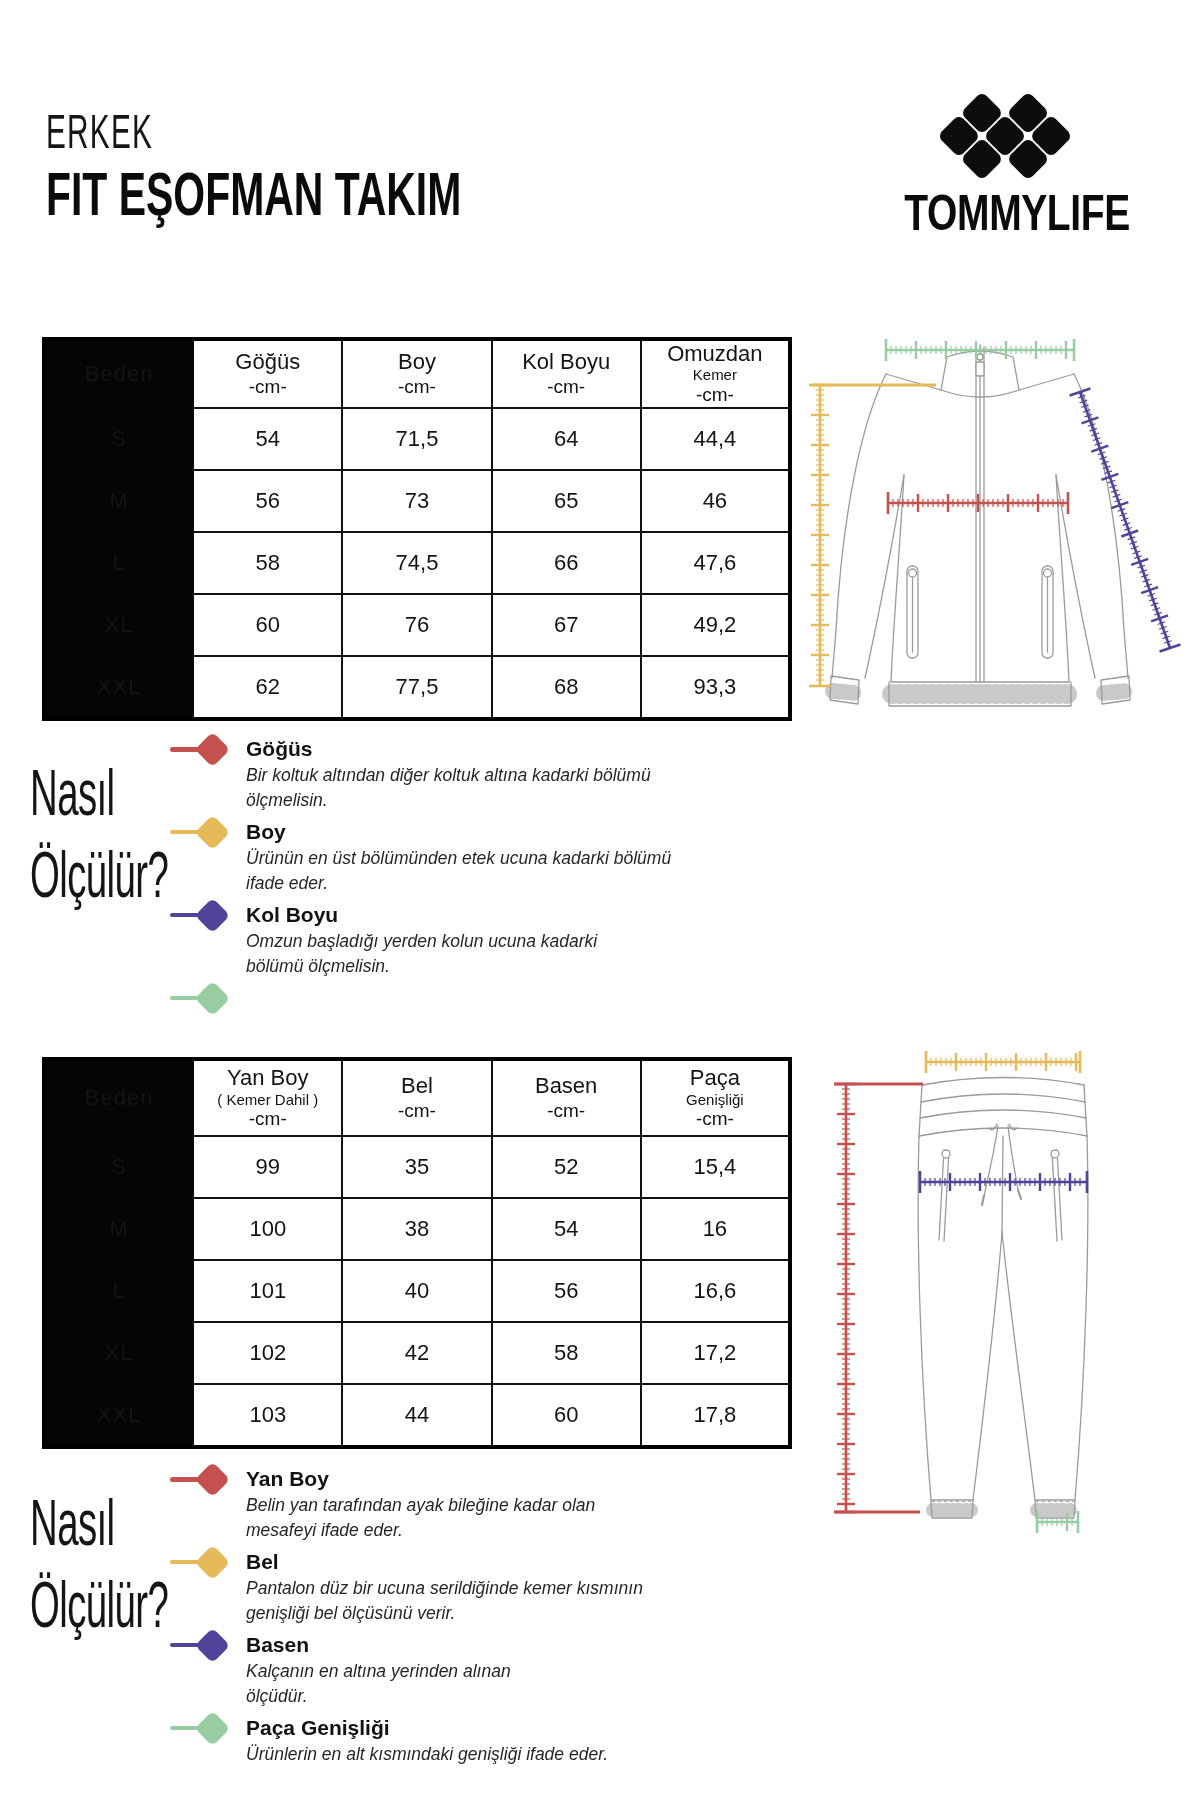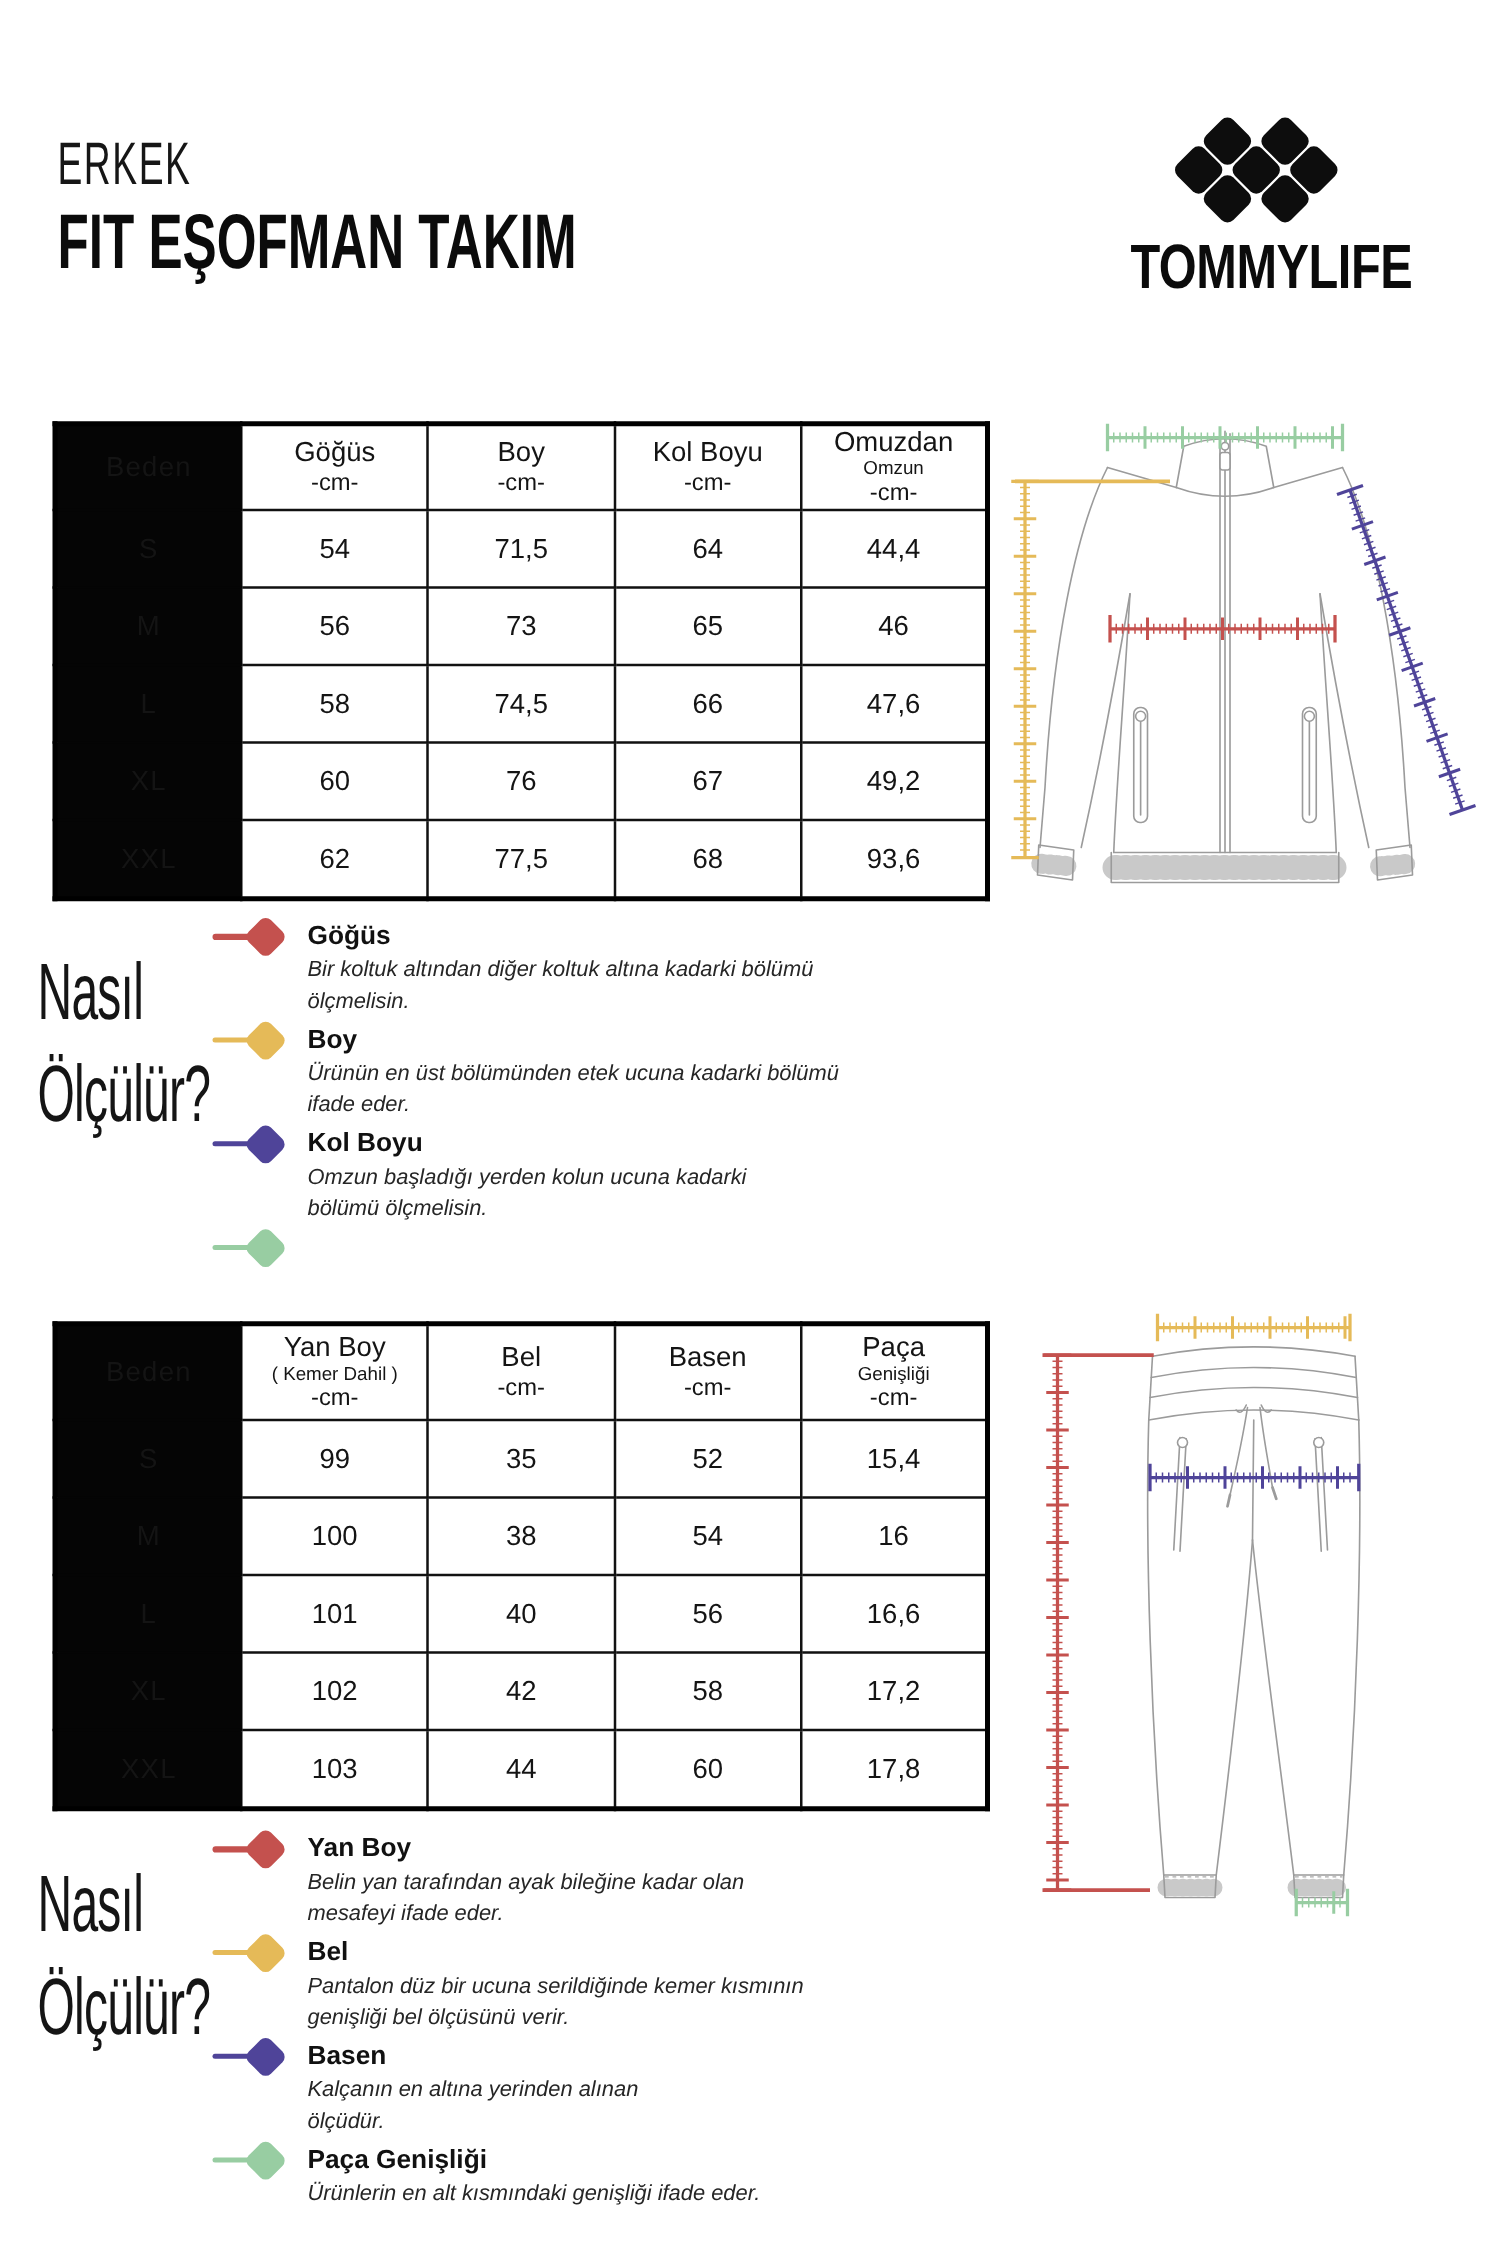--- a/index.html
+++ b/index.html
@@ -94,21 +94,21 @@
         <th>
             <span class="hn">Boy</span>
             <span class="hu">-cm-</span>
           </th>
         <th>
             <span class="hn">Kol Boyu</span>
             <span class="hu">-cm-</span>
           </th>
         <th>
             <span class="hn">Omuzdan</span>
-            <span class="hs">Omzun</span>
+            <span class="hs">Kemer</span>
             <span class="hu">-cm-</span>
           </th>
       </tr>
     </thead>
     <tbody>
       <tr>
         <th class="szc">S</th>
         <td>54</td>
         <td>71,5</td>
         <td>64</td>
@@ -133,21 +133,21 @@
         <td>60</td>
         <td>76</td>
         <td>67</td>
         <td>49,2</td>
       </tr>
       <tr>
         <th class="szc">XXL</th>
         <td>62</td>
         <td>77,5</td>
         <td>68</td>
-        <td>93,6</td>
+        <td>93,3</td>
       </tr>
     </tbody>
   </table>
 
   <svg class="garm g-jacket" width="460" height="400" viewBox="0 0 460 400">
     <g class="outline">
 
       <line class="rib" x1="162" y1="364" x2="338" y2="364" stroke-width="20" stroke-dasharray="1.4 6.5"></line>
       <line class="rib" x1="103" y1="361" x2="126" y2="363" stroke-width="16" stroke-dasharray="1.3 5"></line>
       <line class="rib" x1="374" y1="363" x2="397" y2="361" stroke-width="16" stroke-dasharray="1.3 5"></line>

